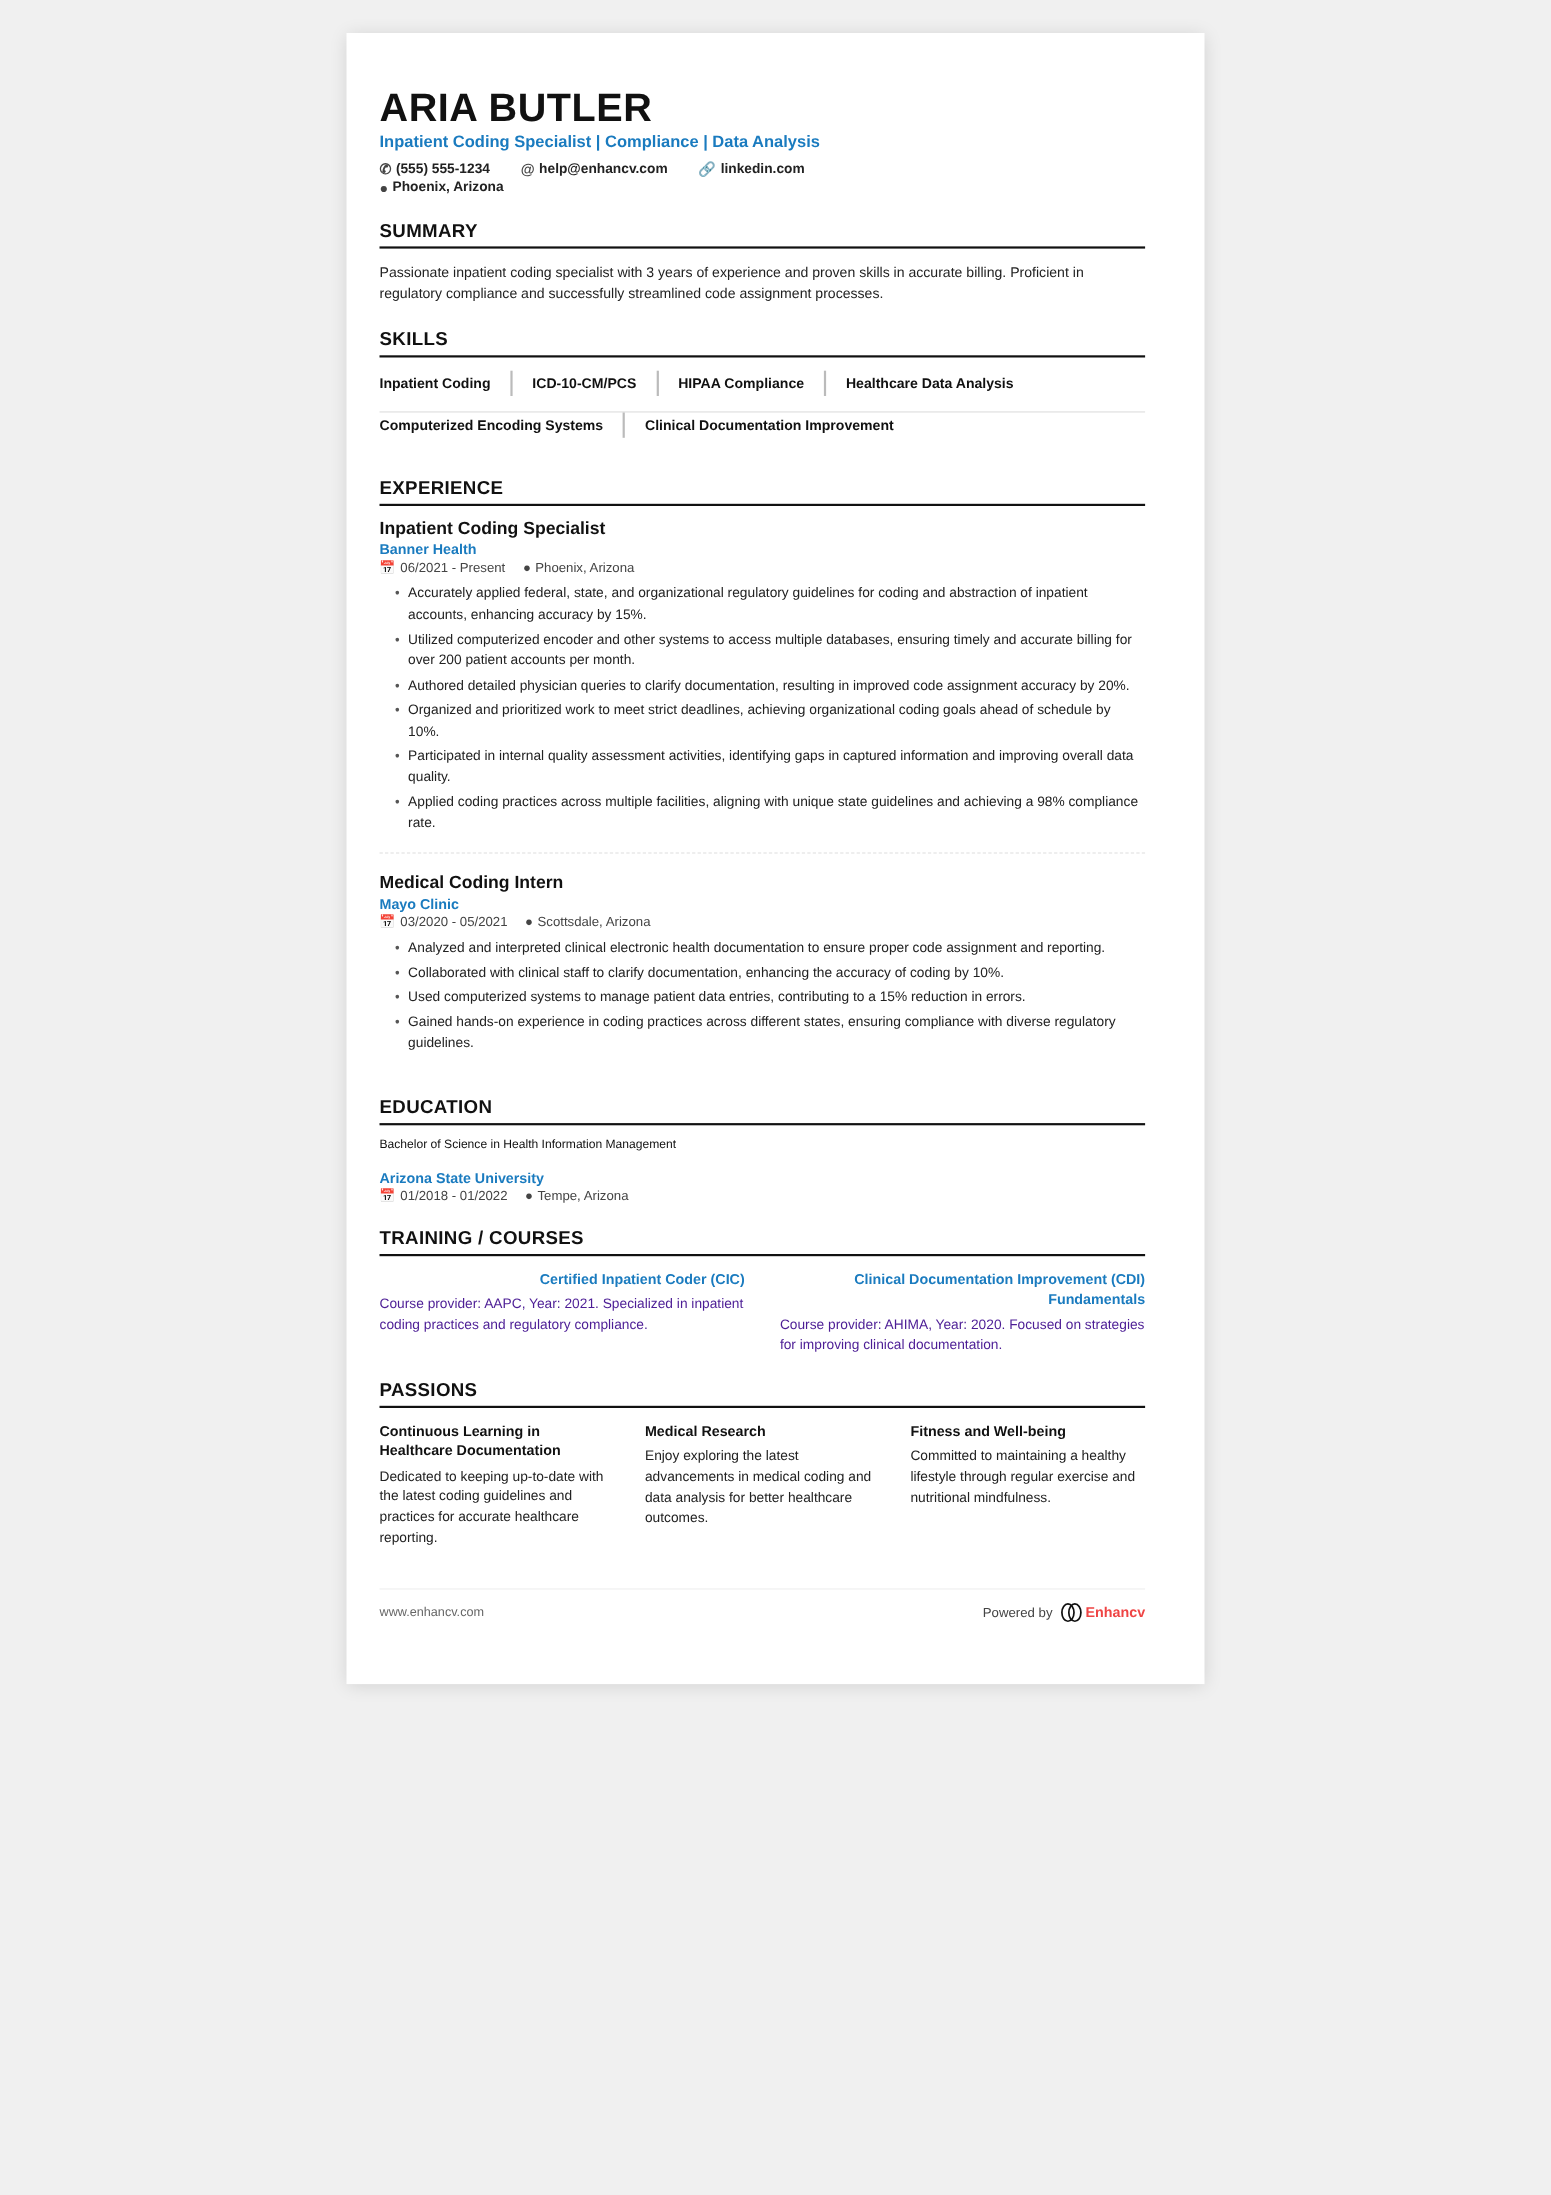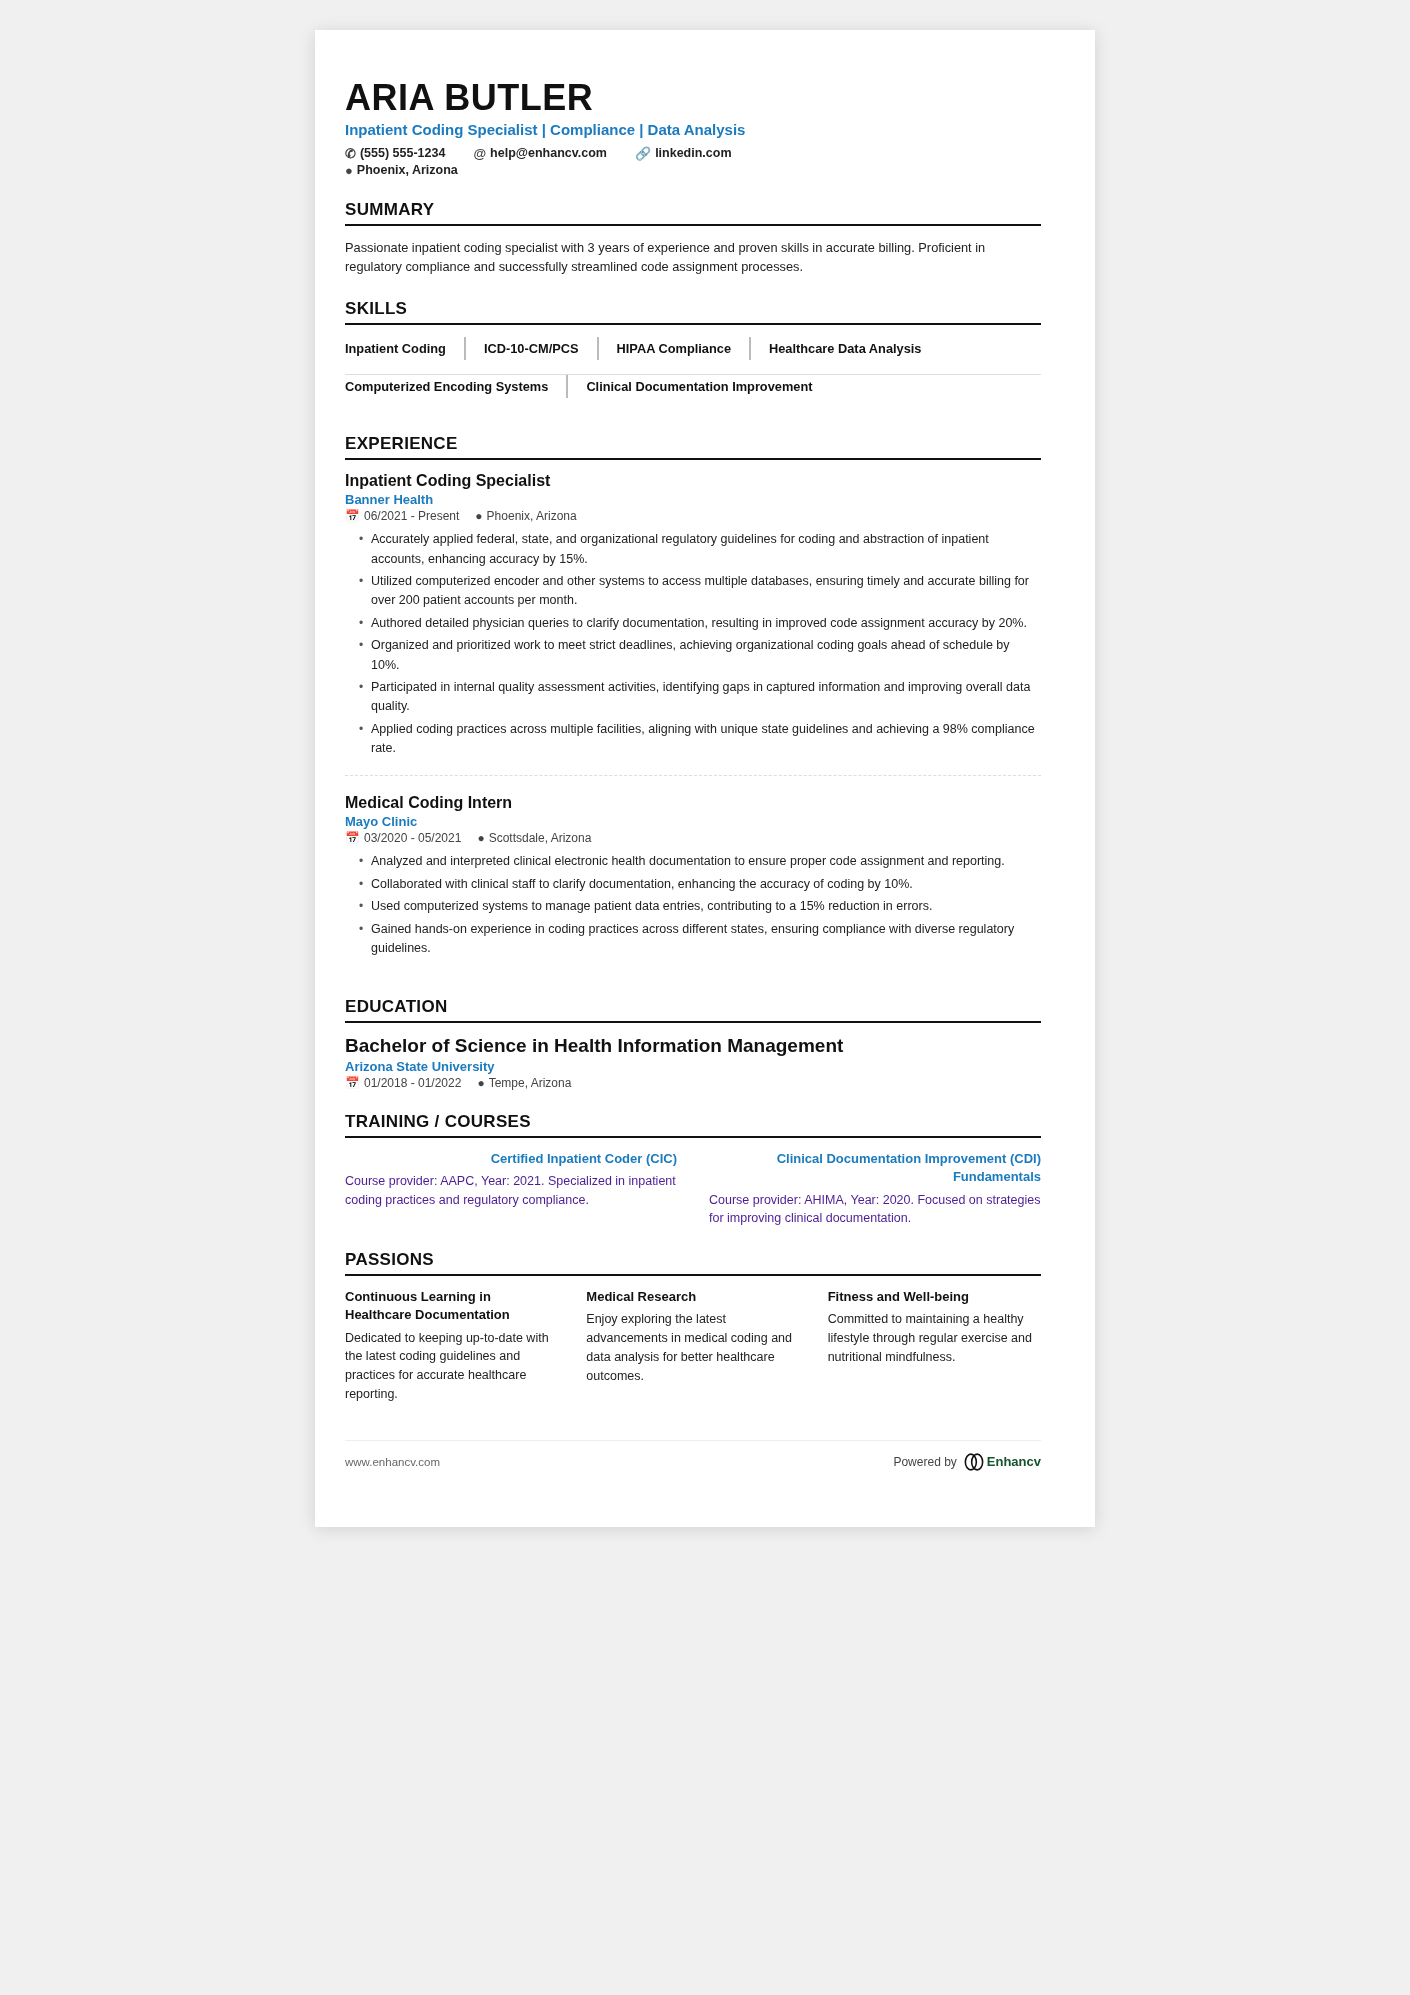--- a/index.html
+++ b/index.html
@@ -136,24 +136,24 @@
       color: #555;
       font-size: 12px;
     }
     .exp-block {
       margin-bottom: 18px;
       padding-bottom: 14px;
       border-bottom: 1px dashed #ddd;
     }
     .exp-block:last-child { border-bottom: none; margin-bottom: 0; }
     .edu-degree {
-      font-size: 19px;
-      font-weight: 700;
-      color: #111;
-      margin-bottom: 2px;
+      font-size: 11px;
+      font-weight: 400;
+      color: #111;
+      margin-bottom: 16px;
     }
     .edu-school {
       font-size: 13px;
       font-weight: 700;
       color: #1a7bbf;
       margin-bottom: 2px;
     }
     .edu-meta {
       font-size: 12px;
       color: #444;
@@ -212,21 +212,21 @@
       gap: 6px;
       font-size: 12px;
       color: #444;
     }
     .enhancv-logo {
       display: inline-flex;
       align-items: center;
       gap: 2px;
       font-weight: 700;
       font-size: 13px;
-      color: #14532d;
+      color: #ef4444;
     }
     .logo-icon {
       width: 22px;
       height: 22px;
     }
   </style>
 </head>
 <body>
 
 <div class="resume-page">

